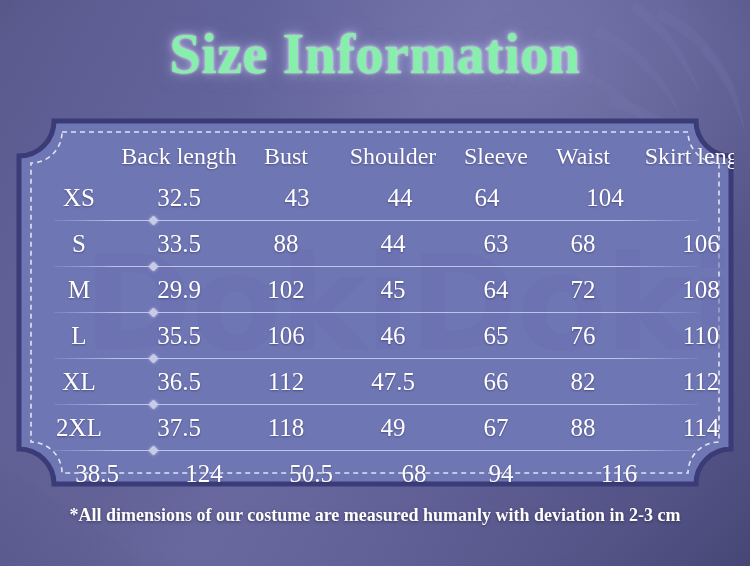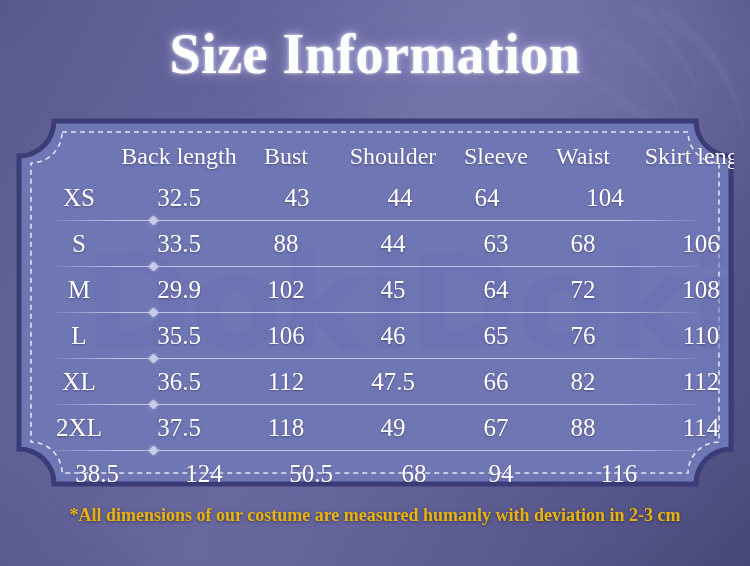--- a/index.html
+++ b/index.html
@@ -22,21 +22,21 @@
   .bg-vig {
     position:absolute; inset:0;
     background:radial-gradient(ellipse 120% 110% at 50% 45%, rgba(0,0,0,0) 52%, rgba(35,35,70,.40) 100%);
   }
   .leaves { position:absolute; inset:0; opacity:.40; }
 
   
   .title {
     position:absolute; top:26px; left:0; width:100%;
     text-align:center;
-    font-size:56px; font-weight:bold; color:#ffffff;
+    font-size:56px; font-weight:bold; color:#86efac;
     letter-spacing:.5px; line-height:1;
     text-shadow:
       0 0 3px rgba(255,255,255,.85),
       0 0 9px rgba(190,190,235,.95),
       0 0 18px rgba(150,150,215,.75),
       0 2px 4px rgba(40,40,80,.55);
   }
 
   
   .panel {
@@ -109,21 +109,21 @@
     background:#c8cbe8;
     transform:rotate(45deg);
     border-radius:1px;
     box-shadow:0 0 3px rgba(220,222,245,.8);
   }
 
   
   .footnote {
     position:absolute; left:0; top:505px; width:100%;
     text-align:center;
-    font-size:18px; font-weight:bold; color:#eab308;
+    font-size:18px; font-weight:bold; color:#ffffff;
     text-shadow:0 1px 3px rgba(35,35,70,.7);
   }
 </style>
 </head>
 <body>
 
 <div class="bg"></div>
 <svg class="leaves" viewBox="0 0 750 566" preserveAspectRatio="none">
   <g fill="rgba(120,120,175,.55)">
     <path d="M636 2 C666 22 690 58 700 96 C684 62 660 30 630 10 Z"></path>

